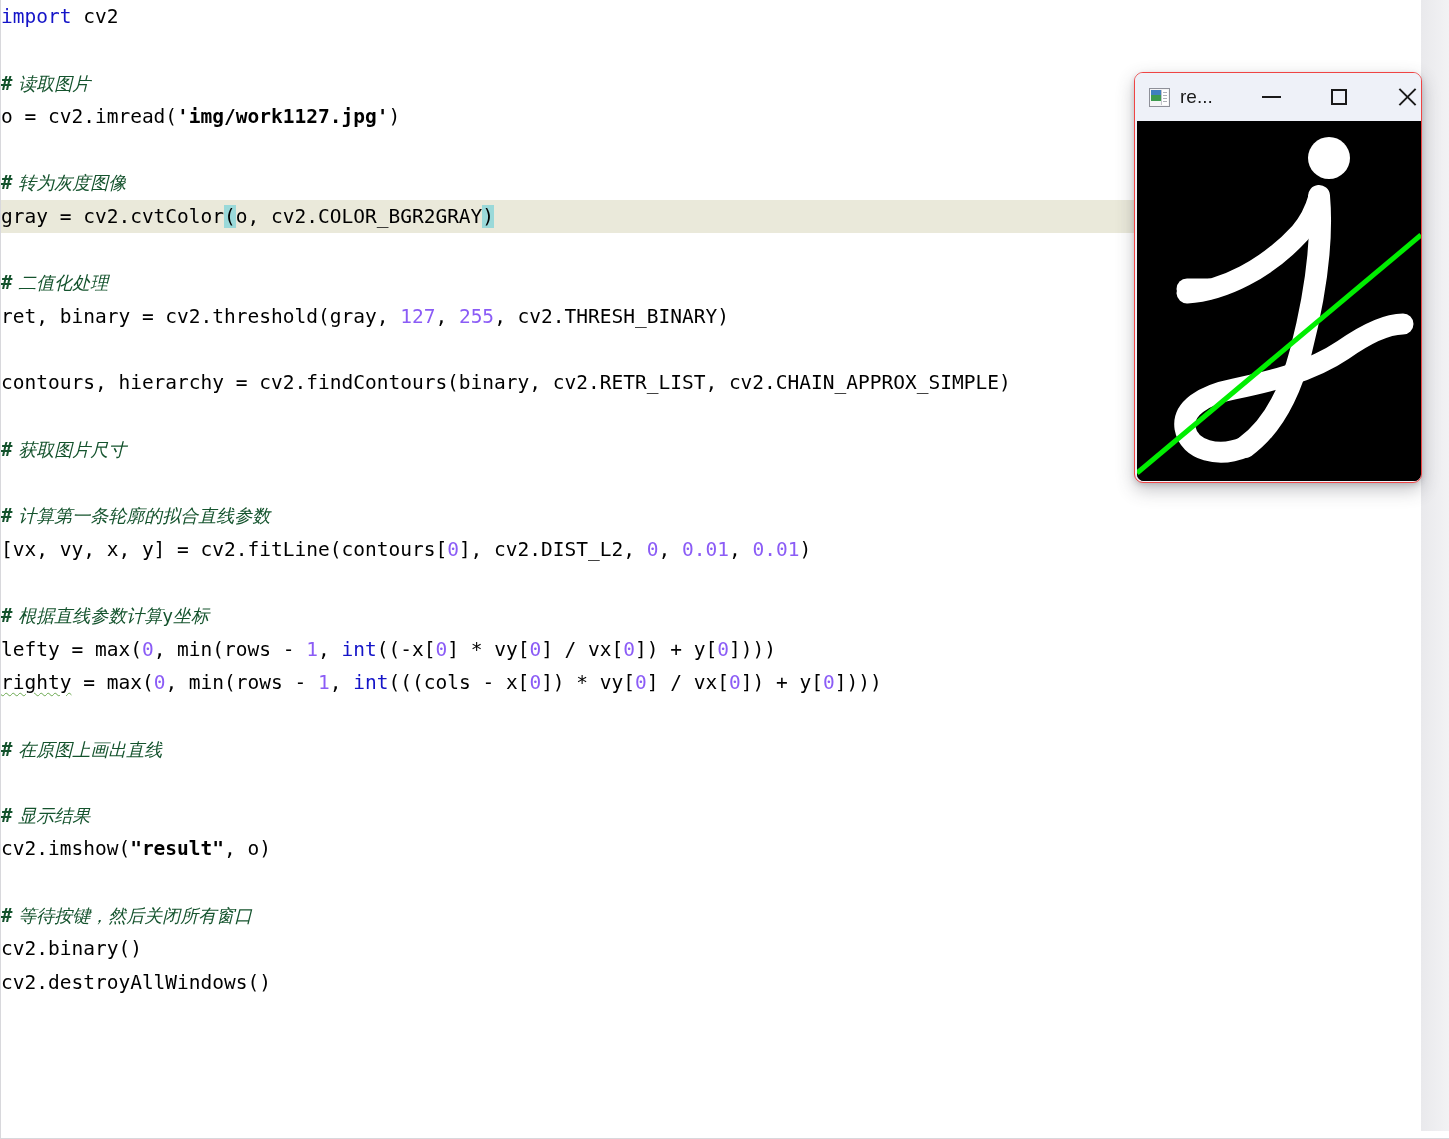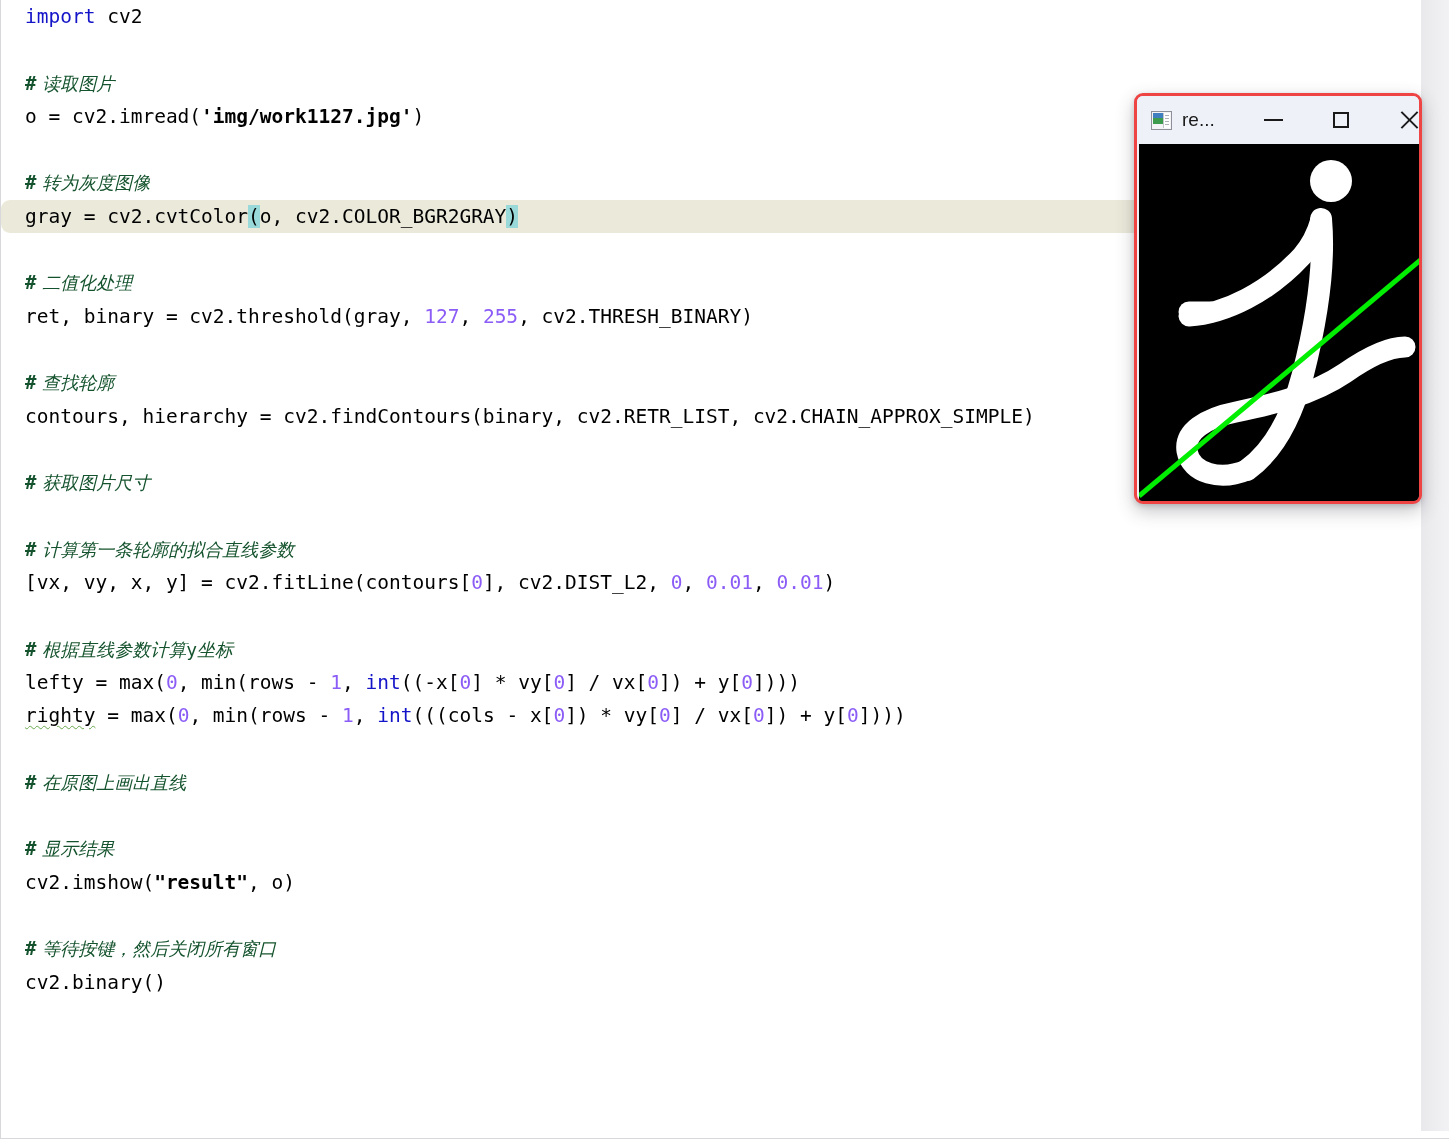--- a/index.html
+++ b/index.html
@@ -27,32 +27,31 @@
     width: 1421px;
     height: 1131px;
     background: #ffffff;
     overflow: hidden;
   }
 
   .code-line {
     position: relative;
     height: 33.3px;
     line-height: 33.3px;
-    padding-left: 24px;
+    padding-left: 0;
     white-space: pre;
     font-family: "DejaVu Sans Mono", "Liberation Mono", monospace;
     font-size: 19.5px;
     color: #000000;
     letter-spacing: 0px;
   }
   .code-line.blank { }
 
   .code-line.highlight {
     background: #eae9da;
-    border-radius: 9px;
   }
   .code-line.highlight::after {
     content: "";
     position: absolute;
     left: 0; top: 0;
     width: 1449px; height: 100%;
     background: #eae9da;
     z-index: -1;
   }
 
@@ -98,26 +97,26 @@
     right: 6px; top: 4px;
     width: 14px; height: 0px;
     border-radius: 7px;
     background: #c9c9cf;
   }
 
   
   #image-window {
     position: absolute;
     left: 1133px;
-    top: 93px;
+    top: 72px;
     width: 288px;
     height: 411px;
     border-radius: 9px;
     background: #eef1f8;
-    border: 3px solid #ef4444;
+    border: 1px solid #ef4444;
     box-shadow: 0 7px 18px rgba(60,60,70,0.30), 0 2px 5px rgba(60,60,70,0.20);
     overflow: hidden;
   }
 
   #titlebar {
     position: relative;
     height: 48px;
     background: #eef1f8;
     display: flex;
     align-items: center;
@@ -207,21 +206,20 @@
     <div class="code-line highlight">gray = cv2.cvtColor<span class="brace-match">(</span>o, cv2.COLOR_BGR2GRAY<span class="brace-match">)</span></div>
 
     <div class="code-line blank"> </div>
 
     <div class="code-line"><span class="cmt"><span class="hash">#</span> 二值化处理</span></div>
 
     <div class="code-line">ret, binary = cv2.threshold(gray, <span class="num">127</span>, <span class="num">255</span>, cv2.THRESH_BINARY)</div>
 
     <div class="code-line blank"> </div>
 
-    <div class="code-line"><span class="cmt"><span class="hash">#</span> 查找轮廓</span></div>
 
     <div class="code-line">contours, hierarchy = cv2.findContours(binary, cv2.RETR_LIST, cv2.CHAIN_APPROX_SIMPLE)</div>
 
     <div class="code-line blank"> </div>
 
     <div class="code-line"><span class="cmt"><span class="hash">#</span> 获取图片尺寸</span></div>
 
 
     <div class="code-line blank"> </div>
 
@@ -247,20 +245,21 @@
     <div class="code-line"><span class="cmt"><span class="hash">#</span> 显示结果</span></div>
 
     <div class="code-line">cv2.imshow(<span class="str">"result"</span>, o)</div>
 
     <div class="code-line blank"> </div>
 
     <div class="code-line"><span class="cmt"><span class="hash">#</span> 等待按键，然后关闭所有窗口</span></div>
 
     <div class="code-line">cv2.binary()</div>
 
+    <div class="code-line">cv2.destroyAllWindows()</div>
 
   </div>
 
   <div id="scroll-gutter">
     <div id="scroll-thumb"></div>
   </div>
 
   <div id="image-window">
 
     <div id="titlebar">

